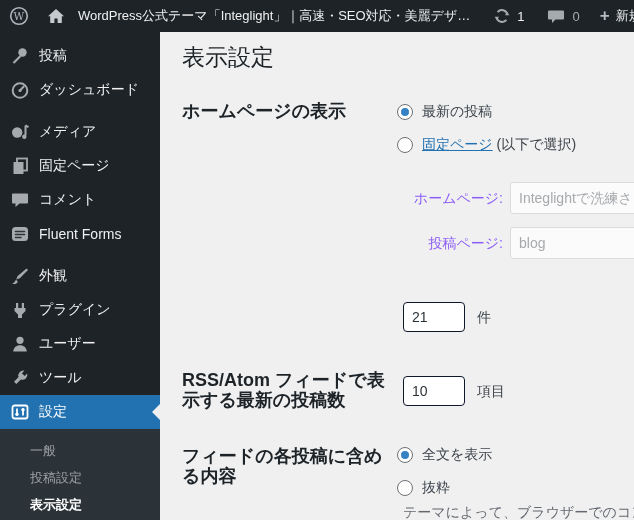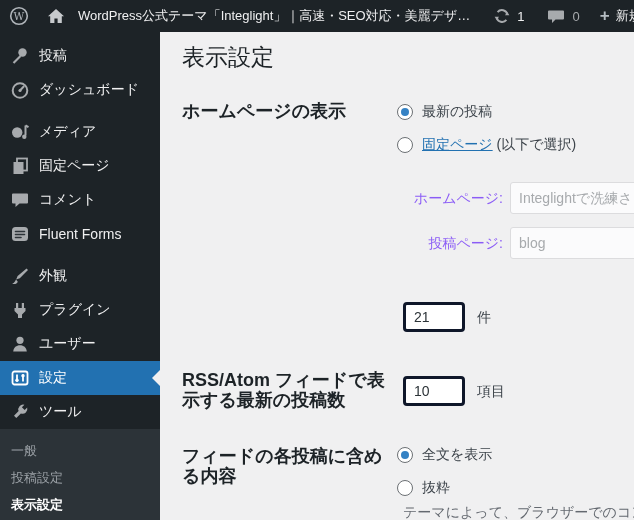--- a/index.html
+++ b/index.html
@@ -39,21 +39,21 @@
     background:#2271b1; color:#fff; position:relative;
   }
   .menu-item.active::after {
     content:""; position:absolute; right:0; top:50%;
     transform:translateY(-50%);
     border-top:8px solid transparent; border-bottom:8px solid transparent;
     border-right:8px solid #f0f0f1;
   }
   .submenu { flex:1; background:#2c3338; padding:8px 0 0 0; }
   .submenu-item {
-    height:27px; line-height:27px; padding-left:11px;
+    height:27px; line-height:27px; padding-left:30px;
     font-size:13px; color:#9ca2a7; cursor:pointer;
   }
   .submenu-item.current { color:#fff; font-weight:bold; }
   
   .content {
     position:absolute; left:160px; top:32px; width:474px; height:488px;
     background:#f0f0f1; overflow:hidden;
   }
   .page-title {
     position:absolute; left:22px; top:10px;
@@ -79,21 +79,21 @@
     width:100px; text-align:right; line-height:32px;
     font-size:14px; color:#8b5cf6;
   }
   .select-box {
     margin-left:7px; width:228px; height:32px; line-height:30px;
     background:#fbfbfc; border:1px solid #dcdcde; border-radius:3px;
     padding:0 8px; font-size:14px; color:#a7aaad; overflow:hidden;
   }
   .input-row { position:absolute; left:243px; display:flex; align-items:center; }
   .num-input {
-    width:62px; height:30px; border:3px solid #0f172a; border-radius:4px;
+    width:62px; height:30px; border:1px solid #0f172a; border-radius:4px;
     background:#fff; padding:0 0 0 8px; font-size:14px; color:#2c3338;
     font-family:"Liberation Sans","DejaVu Sans",sans-serif;
   }
   .unit { margin-left:12px; font-size:14px; color:#3c434a; line-height:30px; }
   .description {
     position:absolute; left:243px; top:472px;
     font-size:14px; color:#646970; white-space:nowrap;
   }
 </style>
 </head>
@@ -225,41 +225,41 @@
     <div class="menu-item">
       <span class="mi-icon">
         <svg viewBox="0 0 20 20" width="20" height="20">
           <circle cx="10" cy="6.3" r="3.6" fill="#a7aaad"></circle>
           <path d="M3.2 17.5c.5-4.2 3.1-6.3 6.8-6.3s6.3 2.1 6.8 6.3z" fill="#a7aaad"></path>
         </svg>
       </span>
       <span>ユーザー</span>
     </div>
 
+    <div class="menu-item">
+      <span class="mi-icon">
+        <svg viewBox="0 0 20 20" width="20" height="20">
+          <path d="M17.2 5.6a4.8 4.8 0 0 1-6.3 5.8L6.3 16 4 13.7l4.6-4.6a4.8 4.8 0 0 1 5.8-6.3L11.9 5.3l2.8 2.8z" fill="#a7aaad"></path>
+        </svg>
+      </span>
+      <span>ツール</span>
+    </div>
+
     <div class="menu-item active">
       <span class="mi-icon">
         <svg viewBox="0 0 20 20" width="20" height="20">
           <rect x="2.5" y="3.5" width="15" height="13" rx="2" fill="none" stroke="#fff" stroke-width="1.8"></rect>
           <path d="M7 6.5v7M13 6.5v7" stroke="#fff" stroke-width="1.8"></path>
           <circle cx="7" cy="12.2" r="1.7" fill="#fff"></circle>
           <circle cx="13" cy="7.8" r="1.7" fill="#fff"></circle>
         </svg>
       </span>
       <span>設定</span>
     </div>
 
-    <div class="menu-item">
-      <span class="mi-icon">
-        <svg viewBox="0 0 20 20" width="20" height="20">
-          <path d="M17.2 5.6a4.8 4.8 0 0 1-6.3 5.8L6.3 16 4 13.7l4.6-4.6a4.8 4.8 0 0 1 5.8-6.3L11.9 5.3l2.8 2.8z" fill="#a7aaad"></path>
-        </svg>
-      </span>
-      <span>ツール</span>
-    </div>
-
   </div>
 
   <div class="submenu">
     <div class="submenu-item">一般</div>
     <div class="submenu-item">投稿設定</div>
     <div class="submenu-item current">表示設定</div>
   </div>
 </div>
 
 <div class="content">

